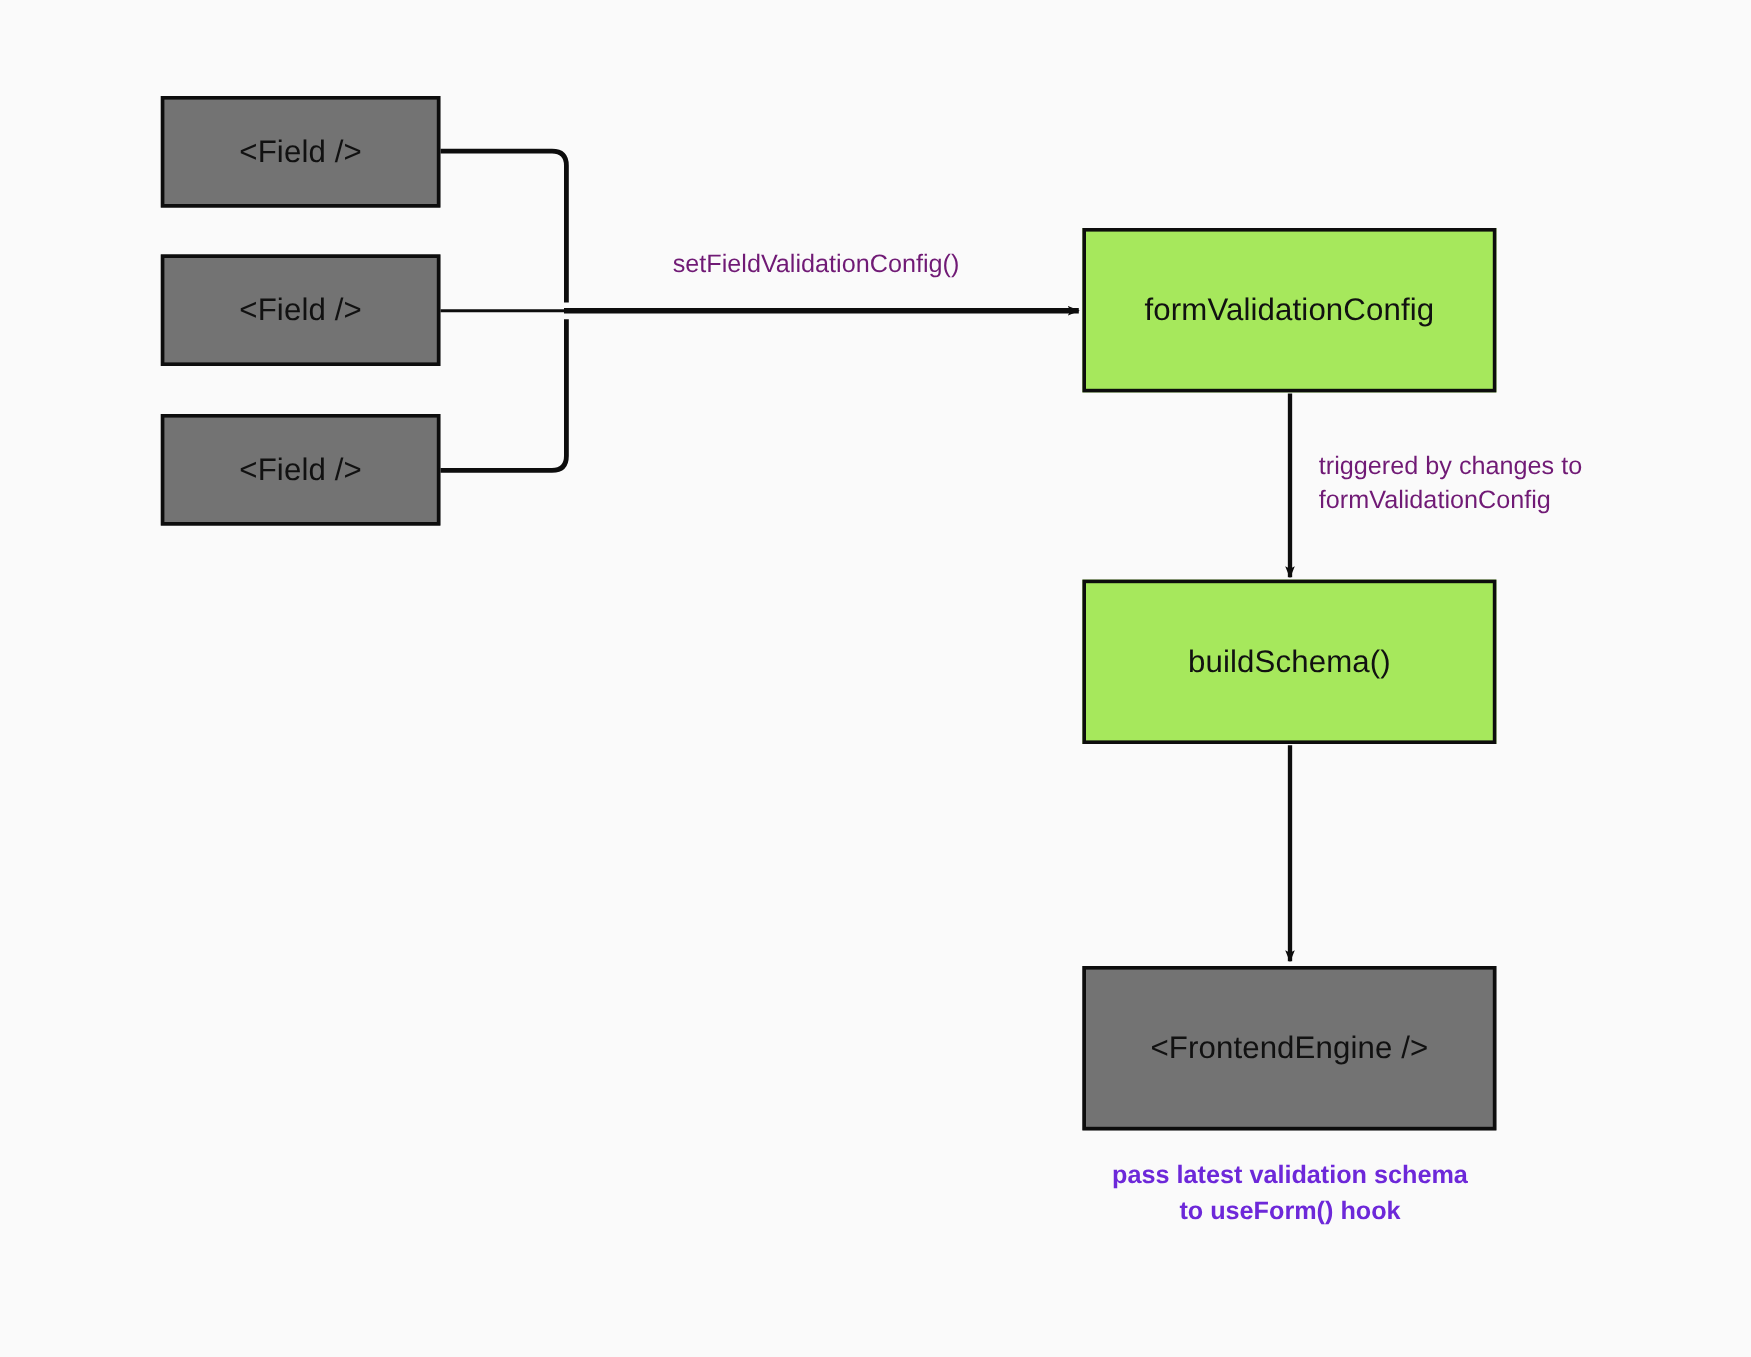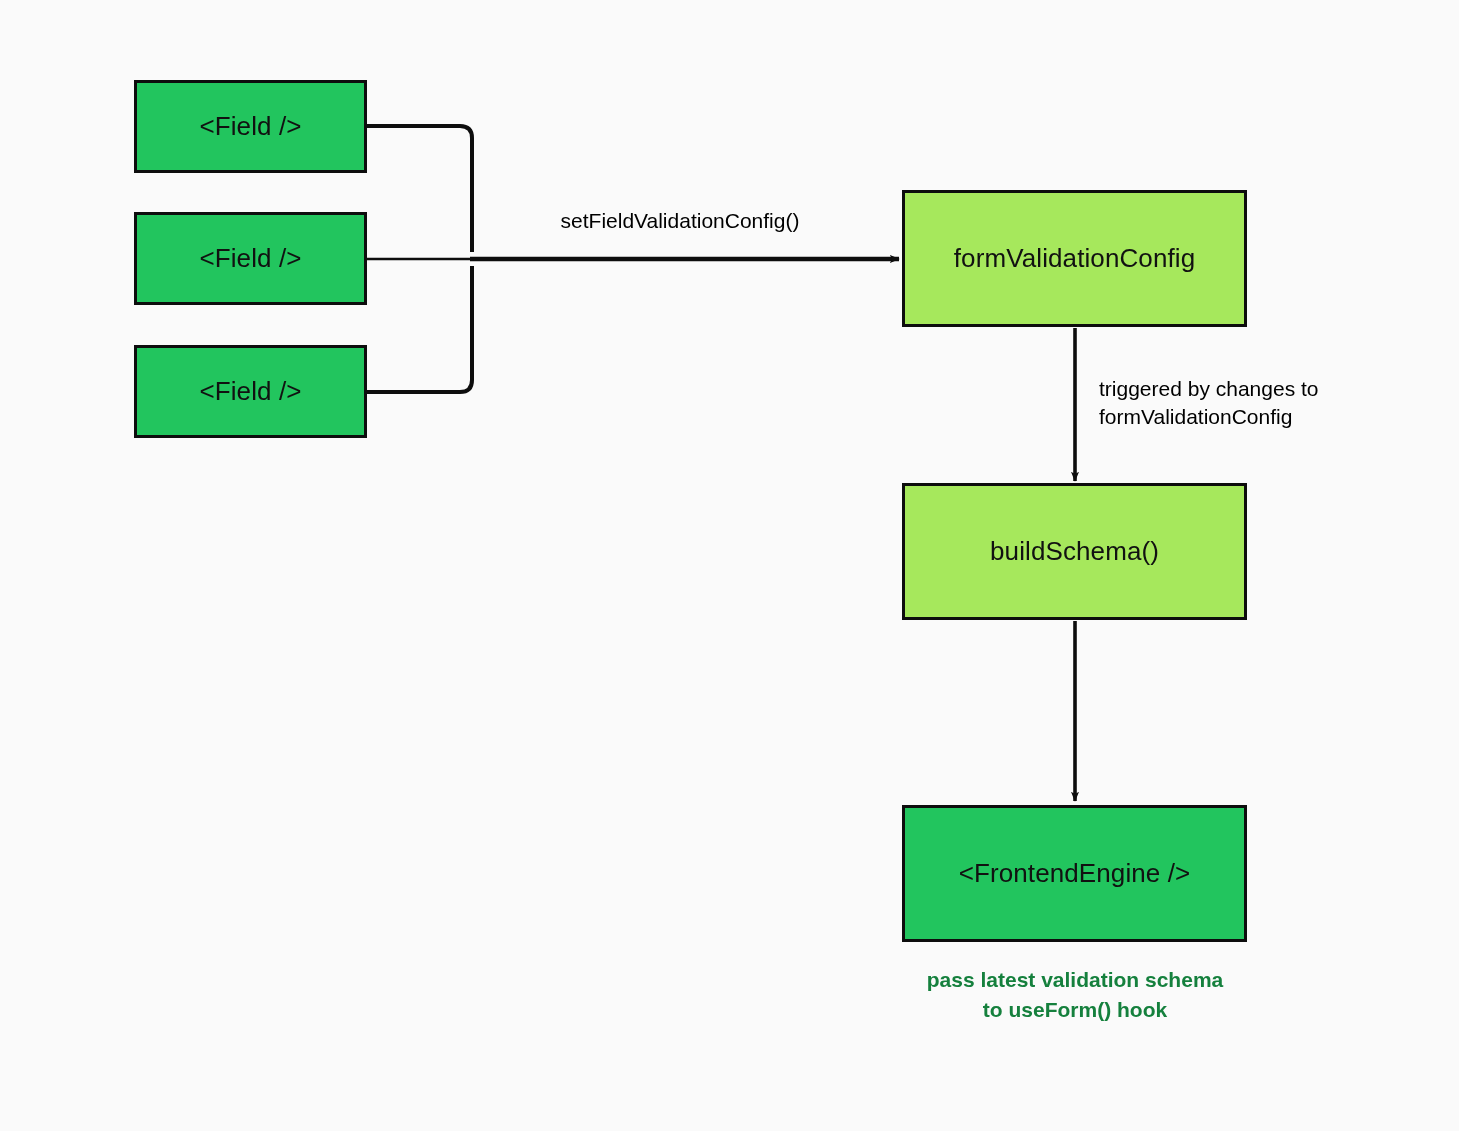--- a/index.html
+++ b/index.html
@@ -29,36 +29,36 @@
     border: 3px solid #0d0d0d;
     display: flex;
     align-items: center;
     justify-content: center;
     text-align: center;
     color: #111111;
     font-size: 26px;
     line-height: 1.25;
     letter-spacing: 0.1px;
   }
-  .node-blue { background: #22c55e; }
+  .node-blue { background: #737373; }
   .node-green { background: #a6e85c; }
   .node-label { display: block; padding: 0 8px; }
 
   .edge-label {
     position: absolute;
-    color: #000000;
+    color: #701a75;
     font-size: 21px;
     line-height: 1.32;
     white-space: pre-line;
   }
   .edge-label.center { text-align: center; }
   .edge-label.left { text-align: left; }
   .caption {
     position: absolute;
-    color: #15803d;
+    color: #6d28d9;
     font-size: 21px;
     line-height: 1.45;
     text-align: center;
     white-space: pre-line;
     font-weight: 600;
   }
 </style>
 </head>
 <body>
 

